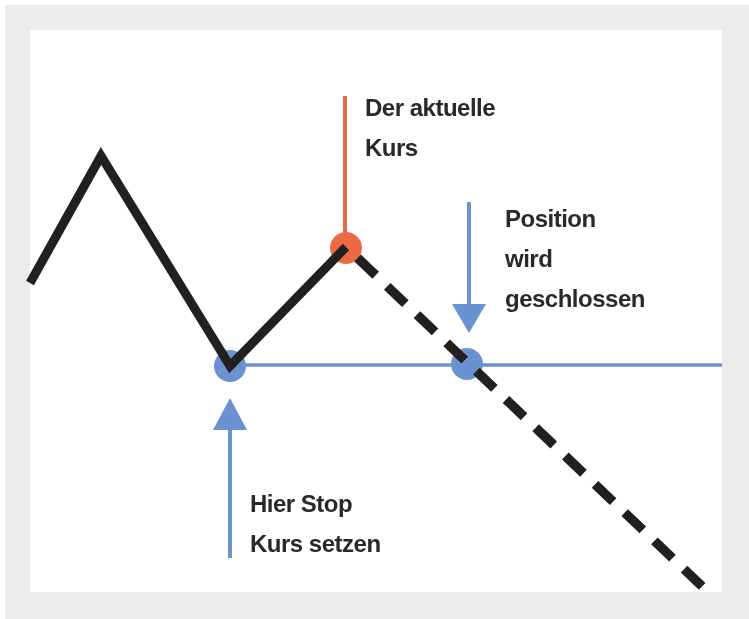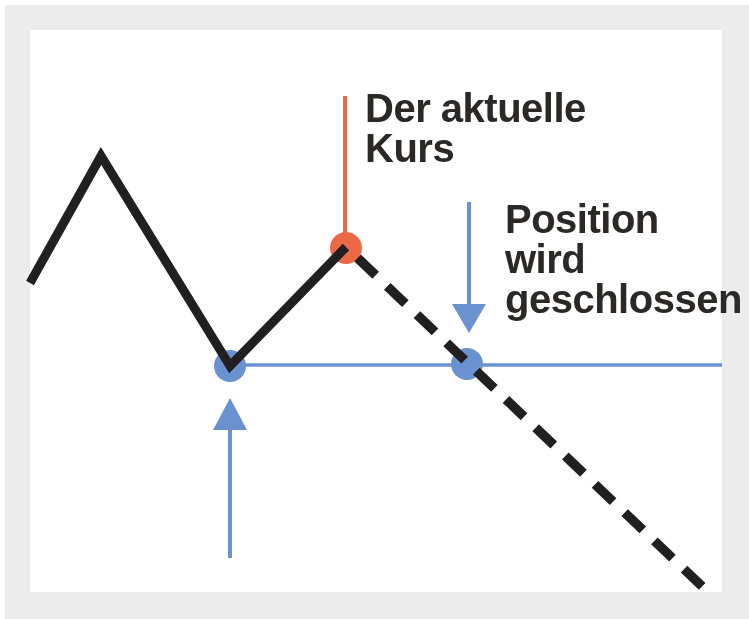--- a/index.html
+++ b/index.html
@@ -34,21 +34,21 @@
   .diagram-svg {
     position: absolute;
     left: 0;
     top: 0;
     width: 749px;
     height: 619px;
   }
   .label {
     position: absolute;
     color: #2b2825;
-    font-size: 40px;
+    font-size: 24px;
     line-height: 40px;
     font-weight: bold;
     letter-spacing: -0.5px;
     white-space: pre-line;
     width: 320px;
   }
   .label-current  { left: 365px; top: 88px; }
   .label-close    { left: 505px; top: 199px; }
   .label-stop     { left: 250px; top: 484px; }
 </style>
@@ -85,14 +85,16 @@
     </g>
   </svg>
 
   <div class="label label-current">Der aktuelle
 Kurs</div>
 
   <div class="label label-close">Position
 wird
 geschlossen</div>
 
+  <div class="label label-stop">Hier Stop
+Kurs setzen</div>
 
 </div>
 
 </body></html>

